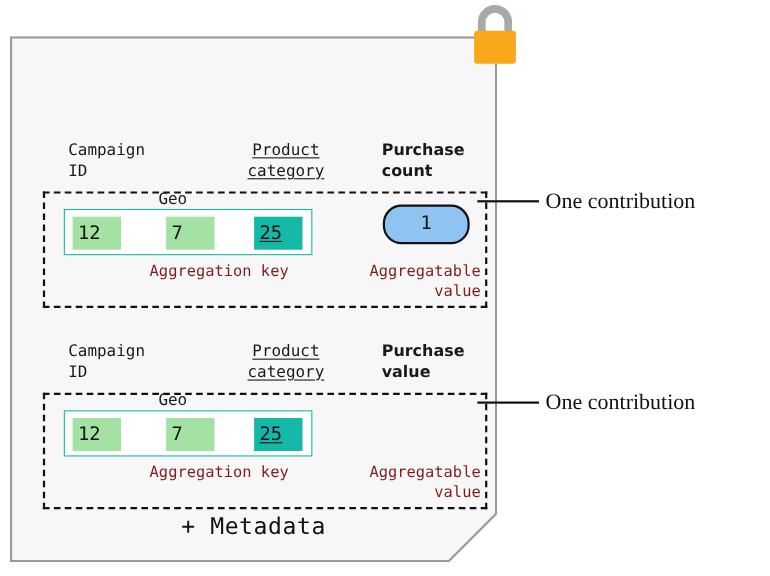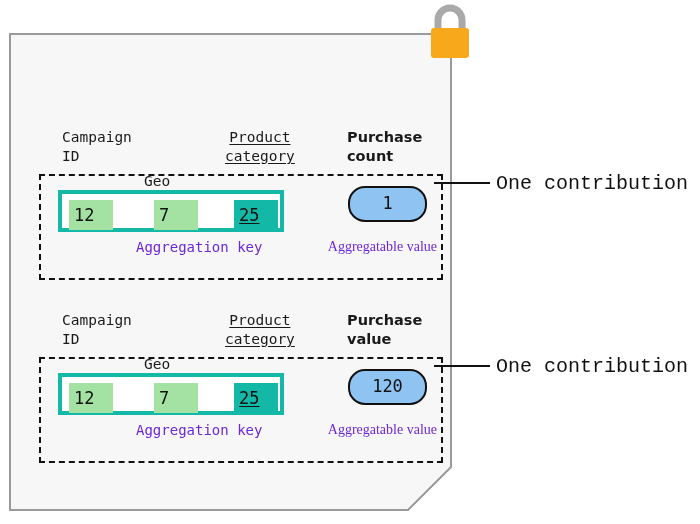--- a/index.html
+++ b/index.html
@@ -77,21 +77,21 @@
     box-sizing: border-box;
   }
 
   
   .key-box {
     position: absolute;
     left: 17px;
     top: 14px;
     width: 226px;
     height: 42px;
-    border: 4px solid #14b8a6;
+    border: 1px solid #14b8a6;
     box-sizing: border-box;
     background: #ffffff;
   }
   .chip {
     position: absolute;
     top: 6px;
     height: 30px;
     font-size: 17px;
     line-height: 30px;
     color: #111111;
@@ -116,41 +116,40 @@
     border-radius: 17px;
     box-sizing: border-box;
     font-size: 17px;
     line-height: 31px;
     text-align: center;
     color: #111111;
   }
 
   .caption {
     position: absolute;
-    color: #6d28d9;
+    color: #7f1d1d;
     font-size: 14px;
     line-height: 18px;
   }
   .caption.key-caption {
     left: 95px;
     top: 62px;
     white-space: nowrap;
   }
   .caption.value-caption {
     left: 268px;
     top: 62px;
     width: 128px;
     text-align: right;
+  }
+
+  
+  .callout {
+    position: absolute;
     font-family: Liberation Serif, serif;
-  }
-
-  
-  .callout {
-    position: absolute;
-    font-family: Liberation Mono, monospace;
     font-size: 20px;
     color: #111111;
     white-space: nowrap;
   }
   .callout.one { left: 496px; top: 172px; }
   .callout.two { left: 496px; top: 355px; }
 
   .leader {
     position: absolute;
     left: 434px;
@@ -220,28 +219,28 @@
 value</div>
     </div>
 
     <div class="dashed-box">
       <div class="key-box">
         <div class="chip c1">12</div>
         <div class="chip c2">7</div>
         <div class="chip c3"><span>25</span></div>
       </div>
 
-      <div class="value-pill">120</div>
 
       <div class="caption key-caption">Aggregation key</div>
       <div class="caption value-caption">Aggregatable
 value</div>
     </div>
   </div>
 
+  <div id="metadata">+ Metadata</div>
 </div>
 
 <svg id="padlock" viewBox="0 0 52 62">
   <path d="M14,30 L14,18 A12,12 0 0 1 38,18 L38,30" fill="none" stroke="#a9a9a9" stroke-width="7"></path>
   <rect x="7" y="26" width="38" height="30" rx="3" fill="#f7a81b"></rect>
 </svg>
 
 <div class="leader one"></div>
 <div class="callout one">One contribution</div>
 

